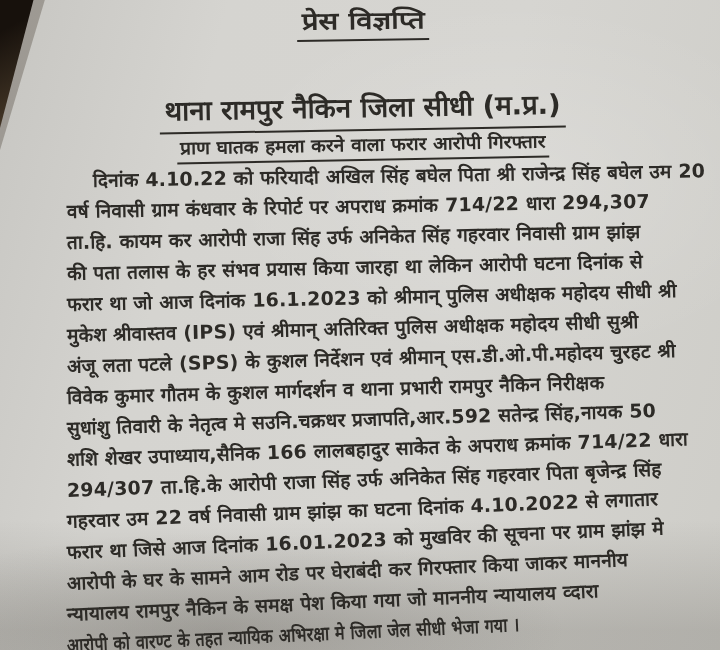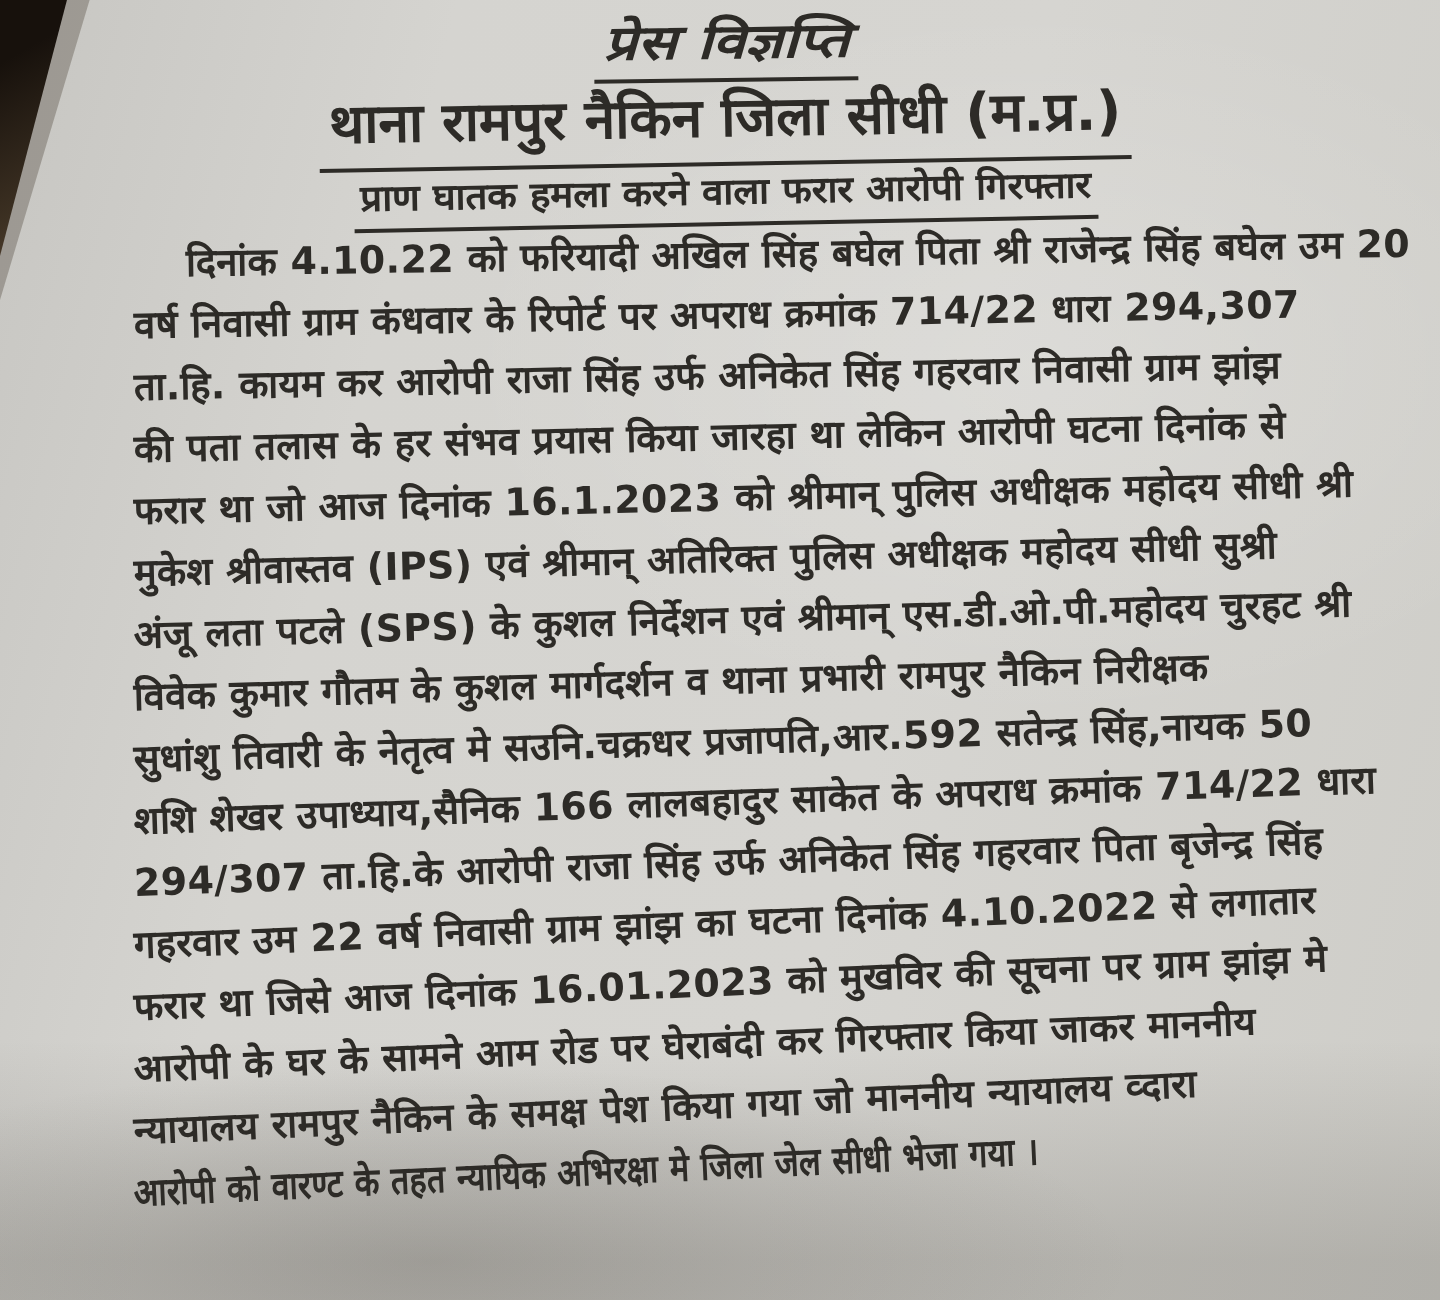--- a/index.html
+++ b/index.html
@@ -40,23 +40,23 @@
     padding: 5px 26px 0 32px;
   }
   .hdr { text-align: center; }
   .hdr .line {
     display: inline-block;
     white-space: nowrap;
     font-weight: 700;
     border-bottom: 2px solid var(--ink);
     transform-origin: center center;
   }
-  .title-row    { line-height: 33px; font-style: italic; }
+  .title-row    { line-height: 33px; }
   .title-row .line    { font-size: 24px; padding: 0 4px 1px; }
-  .station-row  { line-height: 38px; }
+  .station-row  { line-height: 38px; margin-top: 48px; }
   .station-row .line  { font-size: 27px; padding: 0 5px 2px; }
   .subtitle-row { line-height: 27px; }
   .subtitle-row .line { font-size: 18px; padding: 0 3px 1px; }
   .body-block { margin-top: 4px; margin-left: 35px; }
   .body-line {
     white-space: nowrap;
     font-size: 19px;
     font-weight: 600;
     line-height: 31px;
     height: 31px;

